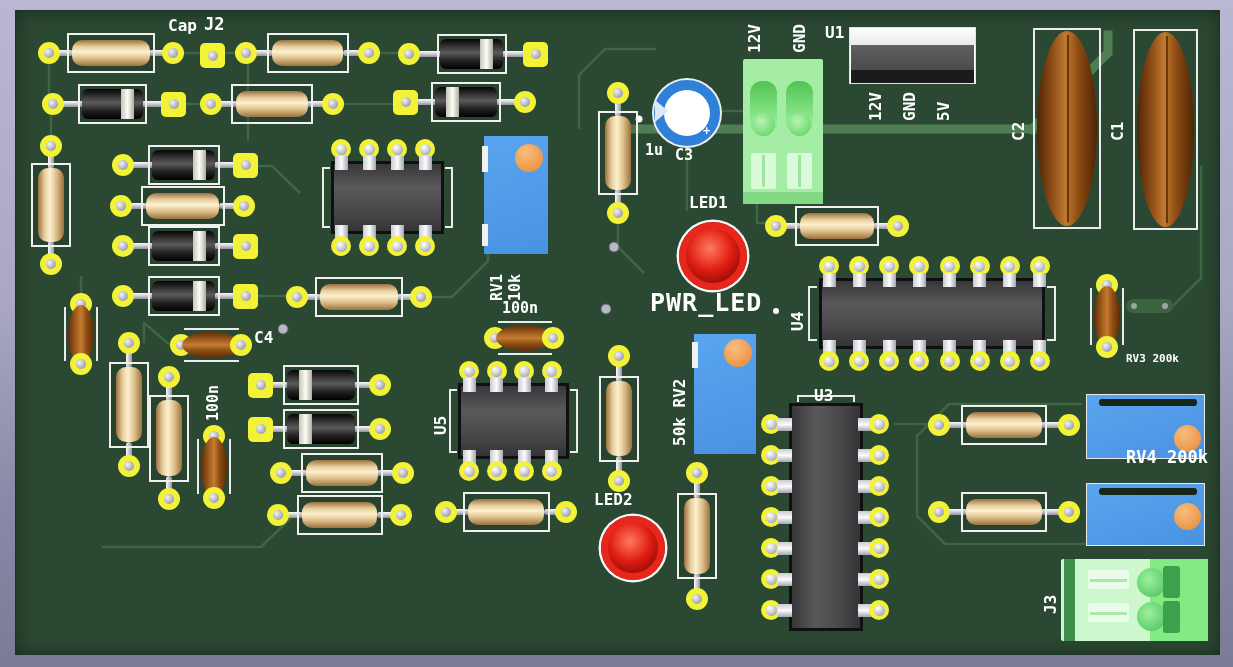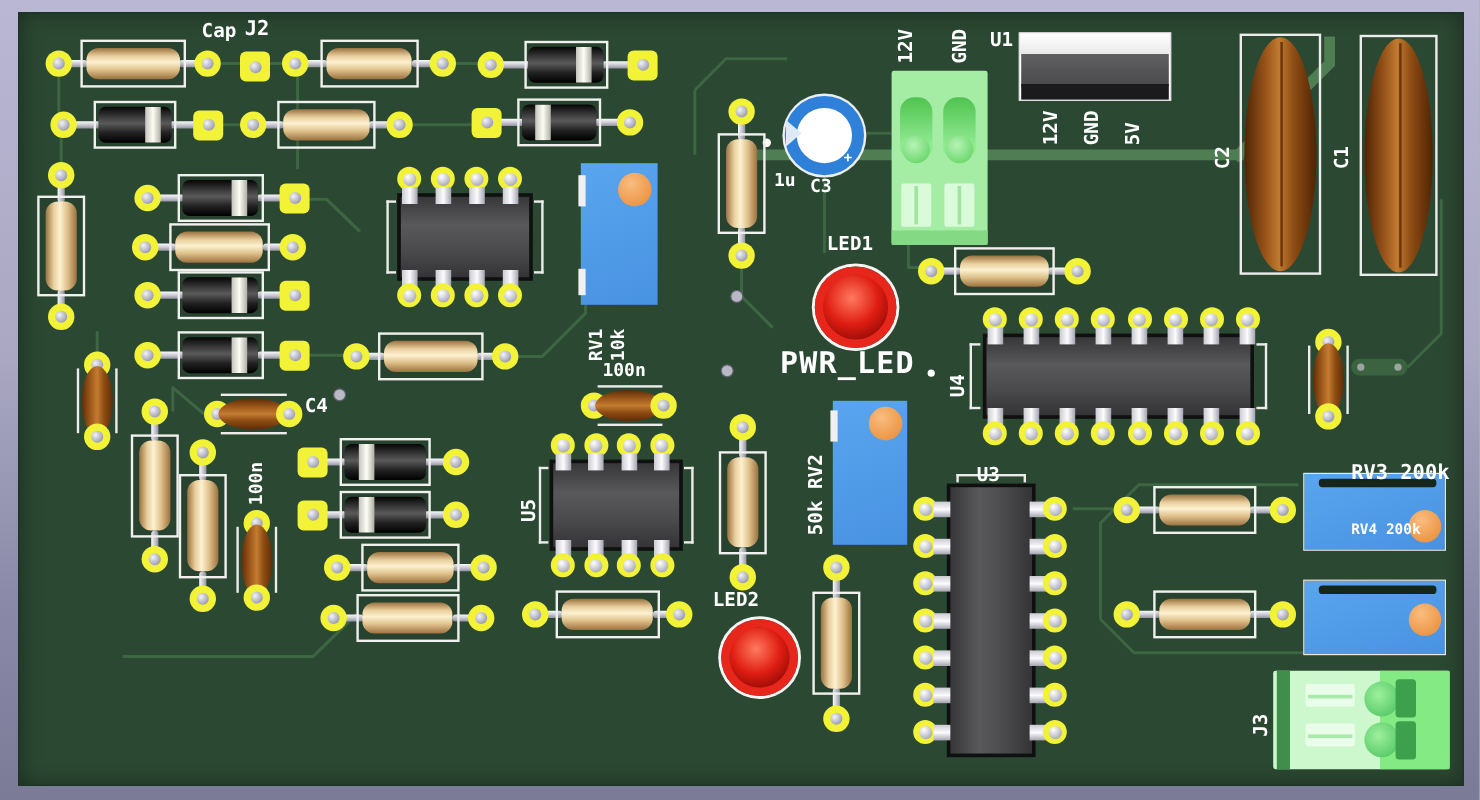--- a/index.html
+++ b/index.html
@@ -726,18 +726,18 @@
   <div class="silk" style="left:486px;top:290px">100n</div>
   <div class="silk" style="left:238px;top:319px;font-size:16px">C4</div>
   <div class="silk rot" style="left:190px;top:410px">100n</div>
   <div class="silk rot" style="left:417px;top:424px;font-size:16px">U5</div>
   <div class="silk rot" style="left:774px;top:320px;font-size:16px">U4</div>
   <div class="silk" style="left:798px;top:377px;font-size:16px">U3</div>
   <div class="silk rot" style="left:656px;top:435px;font-size:16px">50k RV2</div>
   <div class="silk" style="left:578px;top:481px;font-size:16px">LED2</div>
   <div class="silk rot" style="left:995px;top:130px;font-size:16px">C2</div>
   <div class="silk rot" style="left:1094px;top:130px;font-size:16px">C1</div>
-  <div class="silk" style="left:1110px;top:375px;font-size:17px">RV3 200k</div>
-  <div class="silk" style="left:1110px;top:424px;font-size:12px">RV4 200k</div>
+  <div class="silk" style="left:1110px;top:342px;font-size:11px">RV3 200k</div>
+  <div class="silk" style="left:1110px;top:438px;font-size:17px">RV4 200k</div>
   <div class="silk rot" style="left:1027px;top:603px;font-size:16px">J3</div>
 
  </div>
 </div>
 
 </body></html>

